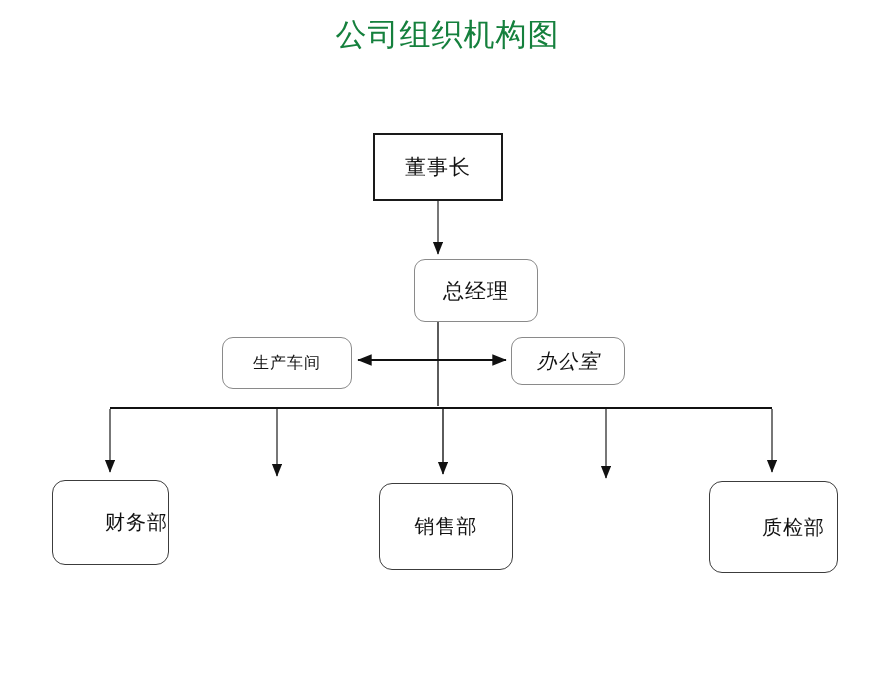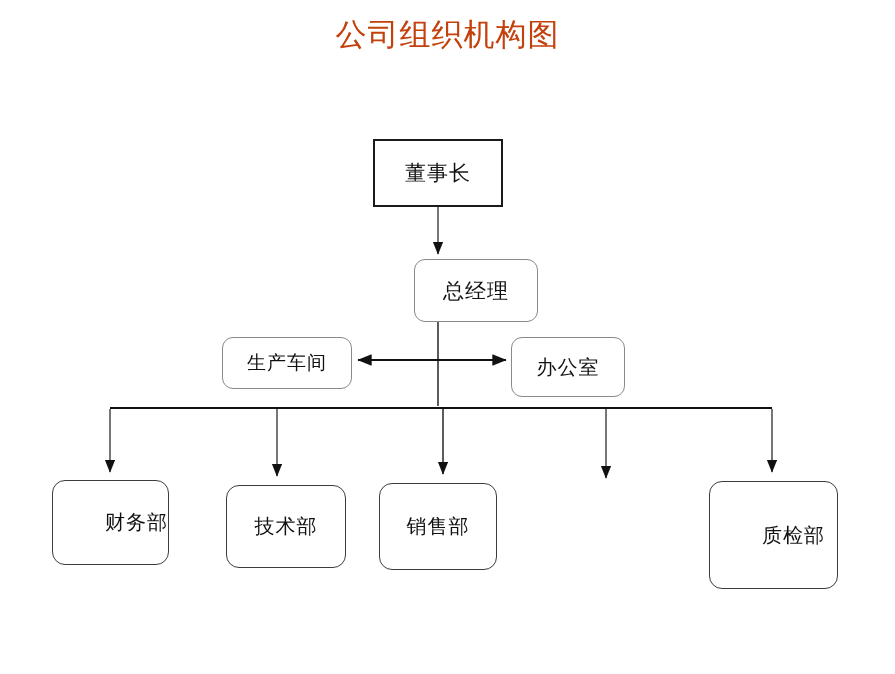--- a/index.html
+++ b/index.html
@@ -18,39 +18,38 @@
     width: 895px;
     height: 674px;
   }
   .title {
     position: absolute;
     left: 0;
     top: 13px;
     width: 895px;
     text-align: center;
     font-size: 31px;
-    color: #c2410c;
+    color: #15803d;
     letter-spacing: 1px;
     line-height: 42px;
   }
   .node {
     position: absolute;
     box-sizing: border-box;
     background: #ffffff;
     display: flex;
     align-items: center;
     justify-content: center;
     color: #111111;
     font-size: 20px;
     letter-spacing: 1px;
   }
   .node.sharp {
     border: 2px solid #1a1a1a;
     border-radius: 0;
-    margin-top: 6px;
   }
   .node.rounded {
     border: 1.6px solid #8a8a8a;
     border-radius: 11px;
   }
   .node.rounded-dark {
     border: 1.6px solid #3c3c3c;
     border-radius: 13px;
   }
   svg.edges {
@@ -95,38 +94,35 @@
   </svg>
 
   <div class="node sharp" style="left:373px; top:133px; width:130px; height:68px; font-size:21px;">
     <span>董事长</span>
   </div>
 
   <div class="node rounded" style="left:374px; top:259px; width:124px; height:63px; font-size:21px;margin-left:40px;">
     <span>总经理</span>
   </div>
 
-  <div class="node rounded" style="left:222px; top:337px; width:130px; height:52px; font-size:19px;">
+  <div class="node rounded" style="left:222px; top:337px; width:130px; height:52px; font-size:16px;">
     <span>生产车间</span>
   </div>
 
-  <div class="node rounded" style="left:511px; top:337px; width:114px; height:60px; font-size:20px;">
+  <div class="node rounded" style="left:511px; top:337px; width:114px; height:48px; font-size:20px;font-style:italic;">
     <span>办公室</span>
   </div>
 
   <div class="node rounded-dark" style="left:52px; top:480px; width:117px; height:85px; font-size:20px;justify-content:flex-end;">
     <span>财务部</span>
   </div>
 
-  <div class="node rounded-dark" style="left:226px; top:485px; width:120px; height:83px; font-size:20px;">
-    <span>技术部</span>
-  </div>
 
-  <div class="node rounded-dark" style="left:379px; top:483px; width:118px; height:87px; font-size:20px;">
+  <div class="node rounded-dark" style="left:379px; top:483px; width:134px; height:87px; font-size:20px;">
     <span>销售部</span>
   </div>
 
 
-  <div class="node rounded-dark" style="left:709px; top:481px; width:129px; height:108px; font-size:20px;padding-left:40px;">
+  <div class="node rounded-dark" style="left:709px; top:481px; width:129px; height:92px; font-size:20px;padding-left:40px;">
     <span>质检部</span>
   </div>
 
 </div>
 
 </body></html>

